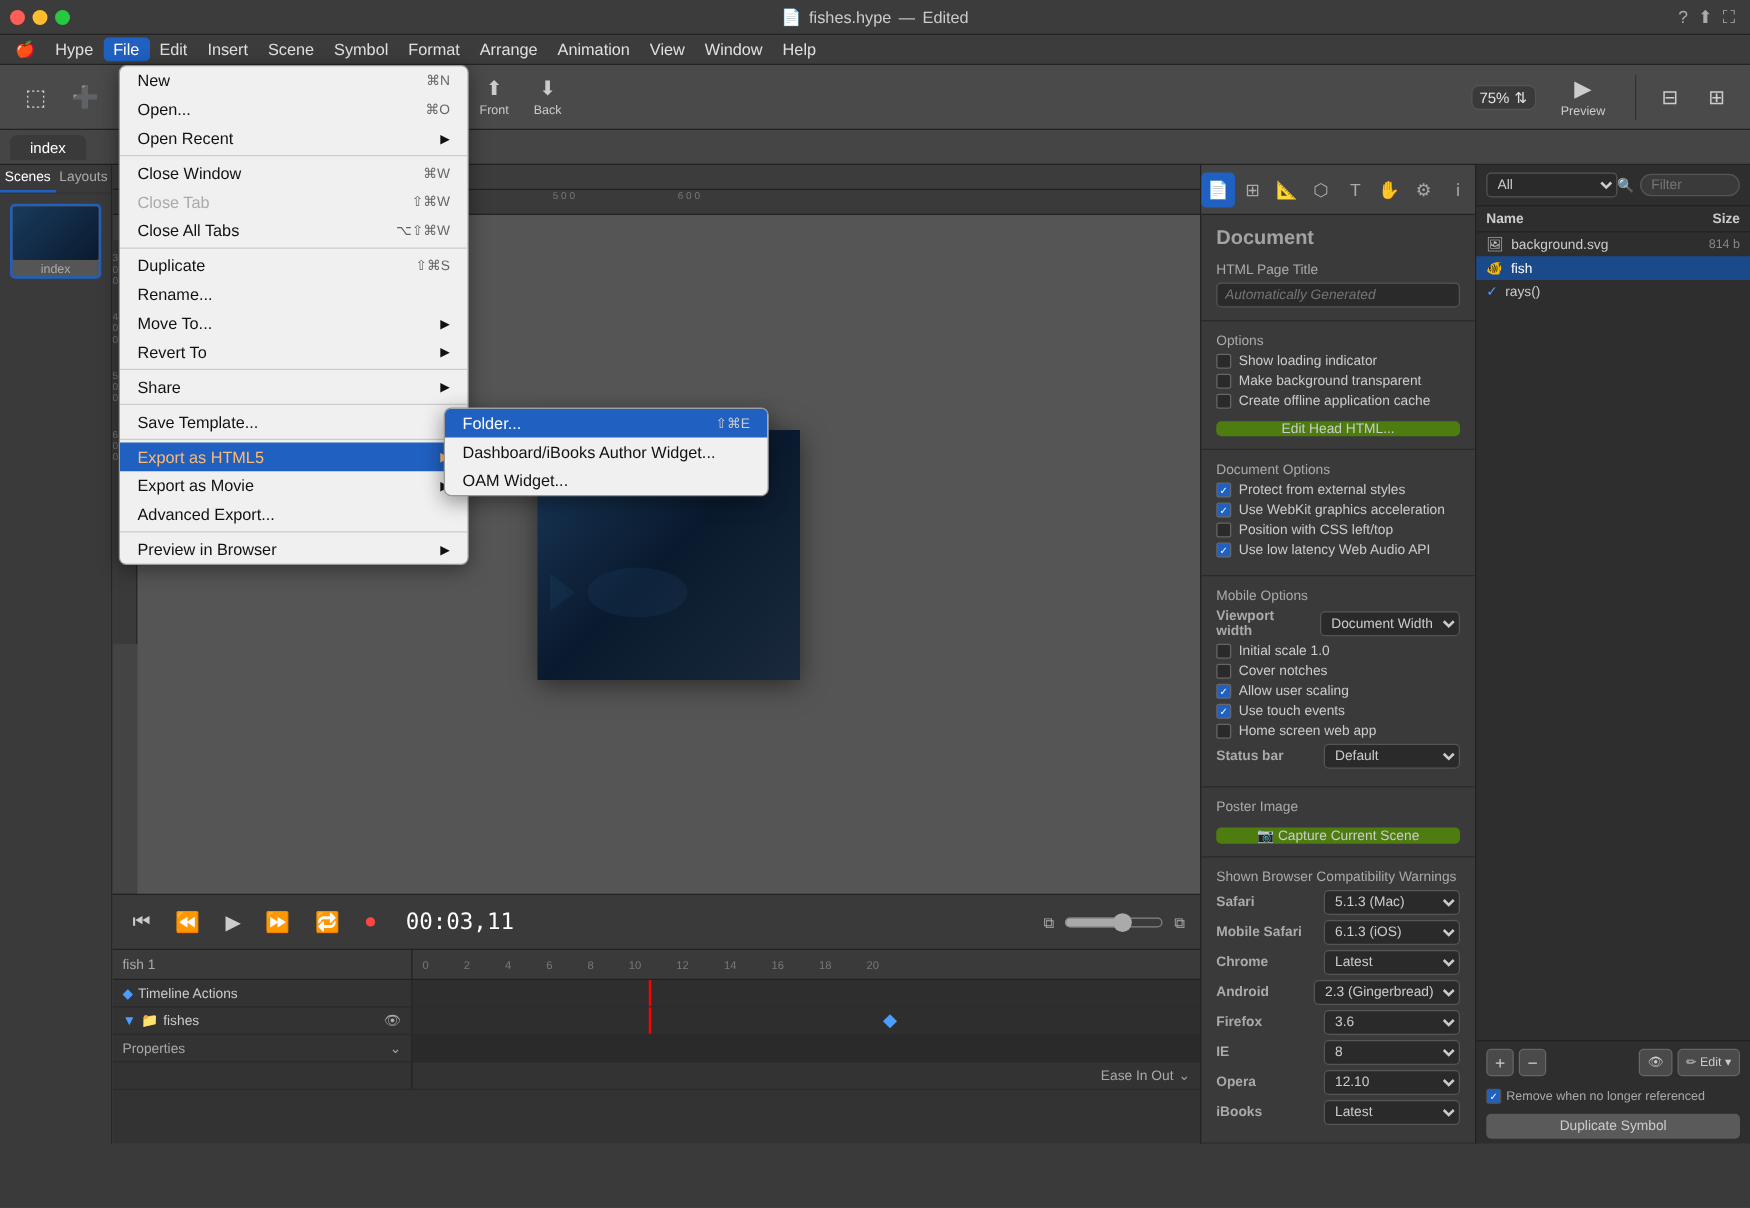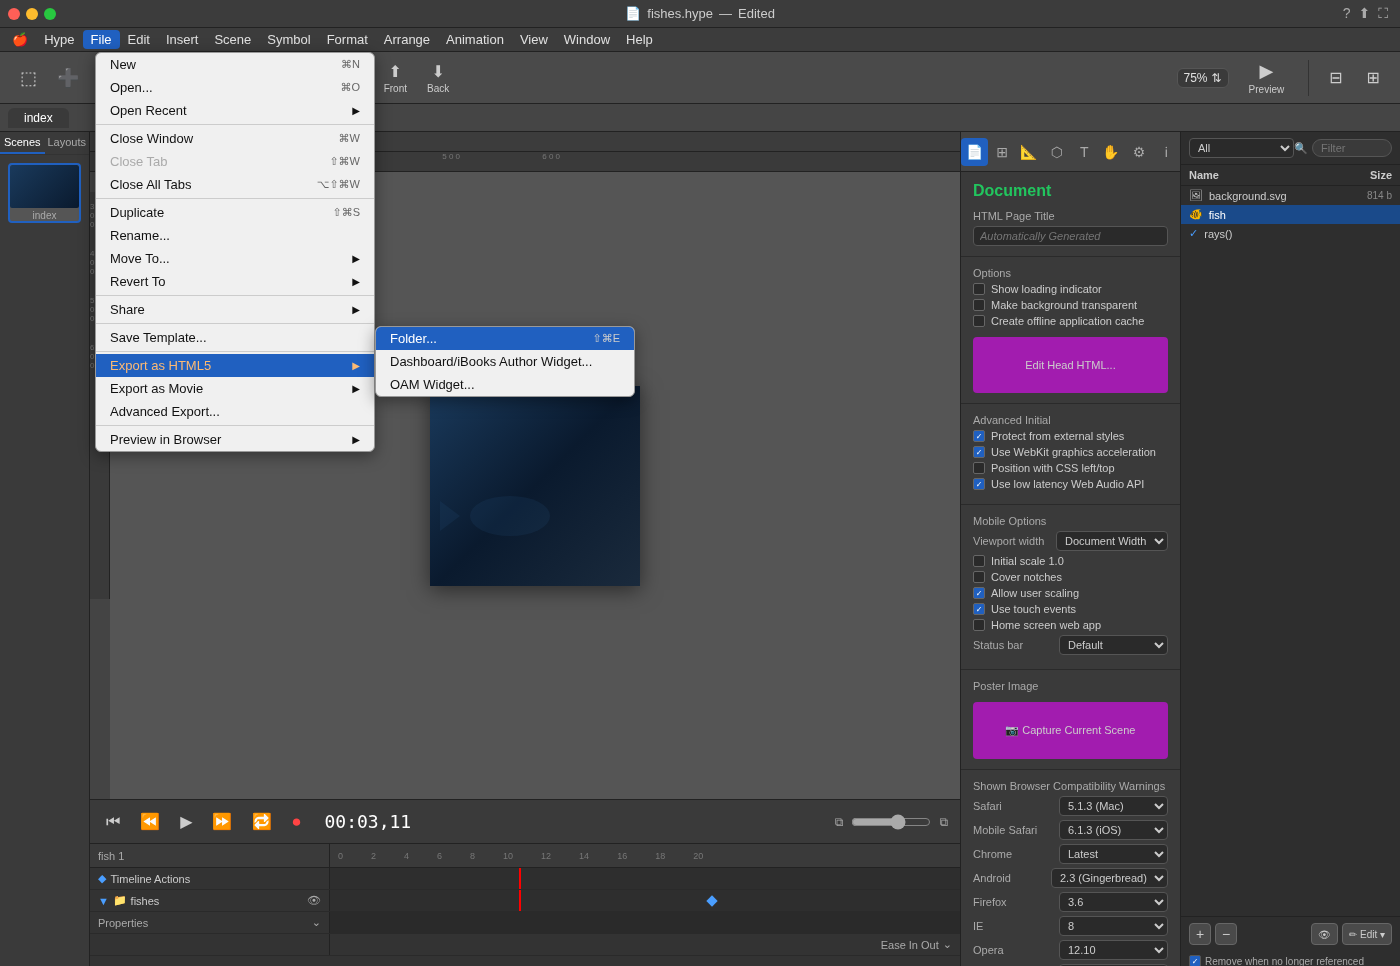--- a/index.html
+++ b/index.html
@@ -399,21 +399,21 @@
       display: flex;
       align-items: center;
       justify-content: center;
       border-radius: 4px;
       cursor: pointer;
       font-size: 14px;
       color: #aaa;
     }
     .inspector-icon.active { background: #2060c0; color: white; }
     .inspector-section { padding: 10px 12px; border-bottom: 1px solid #2a2a2a; }
-    .inspector-title { font-size: 16px; font-weight: 600; color: #22c55e; margin-bottom: 10px; }
+    .inspector-title { font-size: 16px; font-weight: 600; color: #a3a3a3; margin-bottom: 10px; }
     .inspector-label { font-size: 11px; color: #aaa; margin-bottom: 4px; }
     .inspector-input {
       width: 100%;
       background: #2a2a2a;
       border: 1px solid #555;
       border-radius: 4px;
       padding: 3px 6px;
       color: #888;
       font-size: 11px;
       font-style: italic;
@@ -430,38 +430,38 @@
       width: 12px; height: 12px;
       background: #2a2a2a;
       border: 1px solid #666;
       border-radius: 2px;
       display: flex; align-items: center; justify-content: center;
       font-size: 8px;
     }
     .inspector-checkbox.checked { background: #2060c0; color: white; }
     .inspector-btn {
       width: 100%;
-      background: #a21caf;
+      background: #4d7c0f;
       border: none;
       border-radius: 4px;
-      padding: 22px 8px;
+      padding: 0 8px;
       color: #ccc;
       font-size: 11px;
       cursor: pointer;
       margin-top: 6px;
     }
     .inspector-select-row {
       display: flex;
       align-items: center;
       gap: 6px;
       font-size: 11px;
       color: #ccc;
       margin-bottom: 4px;
     }
-    .inspector-select-label { width: 80px; color: #aaa; }
+    .inspector-select-label { width: 80px; color: #aaa; font-weight: bold; }
     .inspector-select {
       flex: 1;
       background: #2a2a2a;
       border: 1px solid #555;
       border-radius: 4px;
       padding: 2px 4px;
       color: #ccc;
       font-size: 11px;
     }
 
@@ -902,21 +902,21 @@
           <span>Make background transparent</span>
         </div>
         <div class="inspector-row">
           <div class="inspector-checkbox"></div>
           <span>Create offline application cache</span>
         </div>
         <button class="inspector-btn">Edit Head HTML...</button>
       </div>
 
       <div class="inspector-section">
-        <div class="inspector-label">Advanced Initial</div>
+        <div class="inspector-label">Document Options</div>
         <div class="inspector-row">
           <div class="inspector-checkbox checked">✓</div>
           <span>Protect from external styles</span>
         </div>
         <div class="inspector-row">
           <div class="inspector-checkbox checked">✓</div>
           <span>Use WebKit graphics acceleration</span>
         </div>
         <div class="inspector-row">
           <div class="inspector-checkbox"></div>
@@ -1140,21 +1140,21 @@
     <div class="dropdown-item">
       <span>Advanced Export...</span>
     </div>
     <div style="border-top:1px solid #ccc; margin:2px 0;"></div>
     <div class="dropdown-item">
       <span>Preview in Browser</span>
       <span class="dropdown-arrow">▶</span>
     </div>
   </div>
 
-  <div class="submenu" style="top:326px; left:375px; pointer-events:all;">
+  <div class="submenu" style="top:326px; left:355px; pointer-events:all;">
     <div class="submenu-item active">
       <span>Folder...</span>
       <span class="dropdown-shortcut">⇧⌘E</span>
     </div>
     <div class="submenu-item">
       <span>Dashboard/iBooks Author Widget...</span>
     </div>
     <div class="submenu-item">
       <span>OAM Widget...</span>
     </div>

